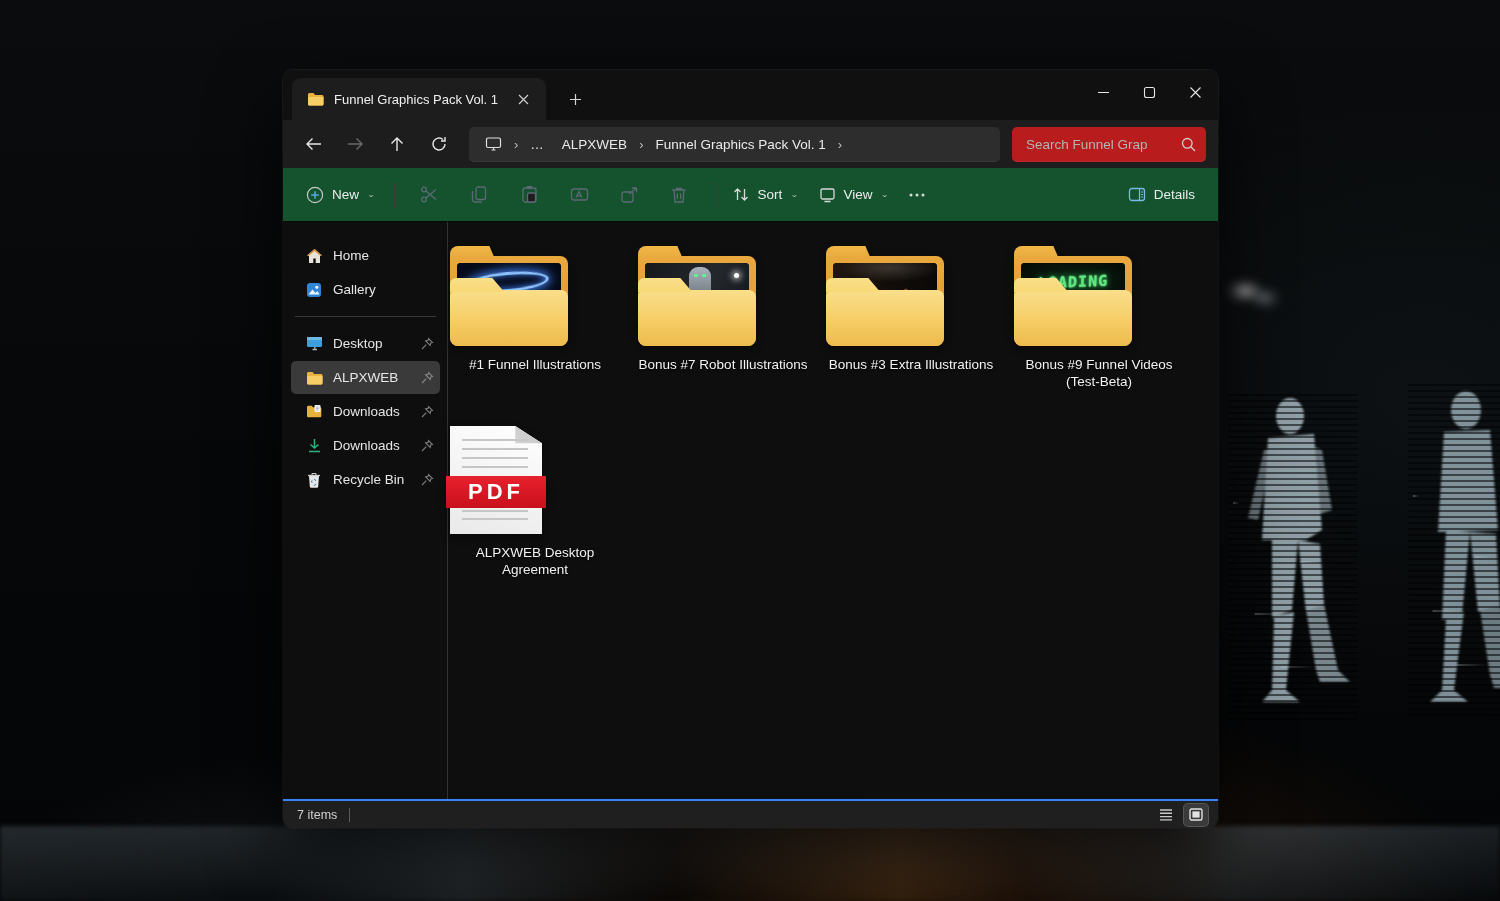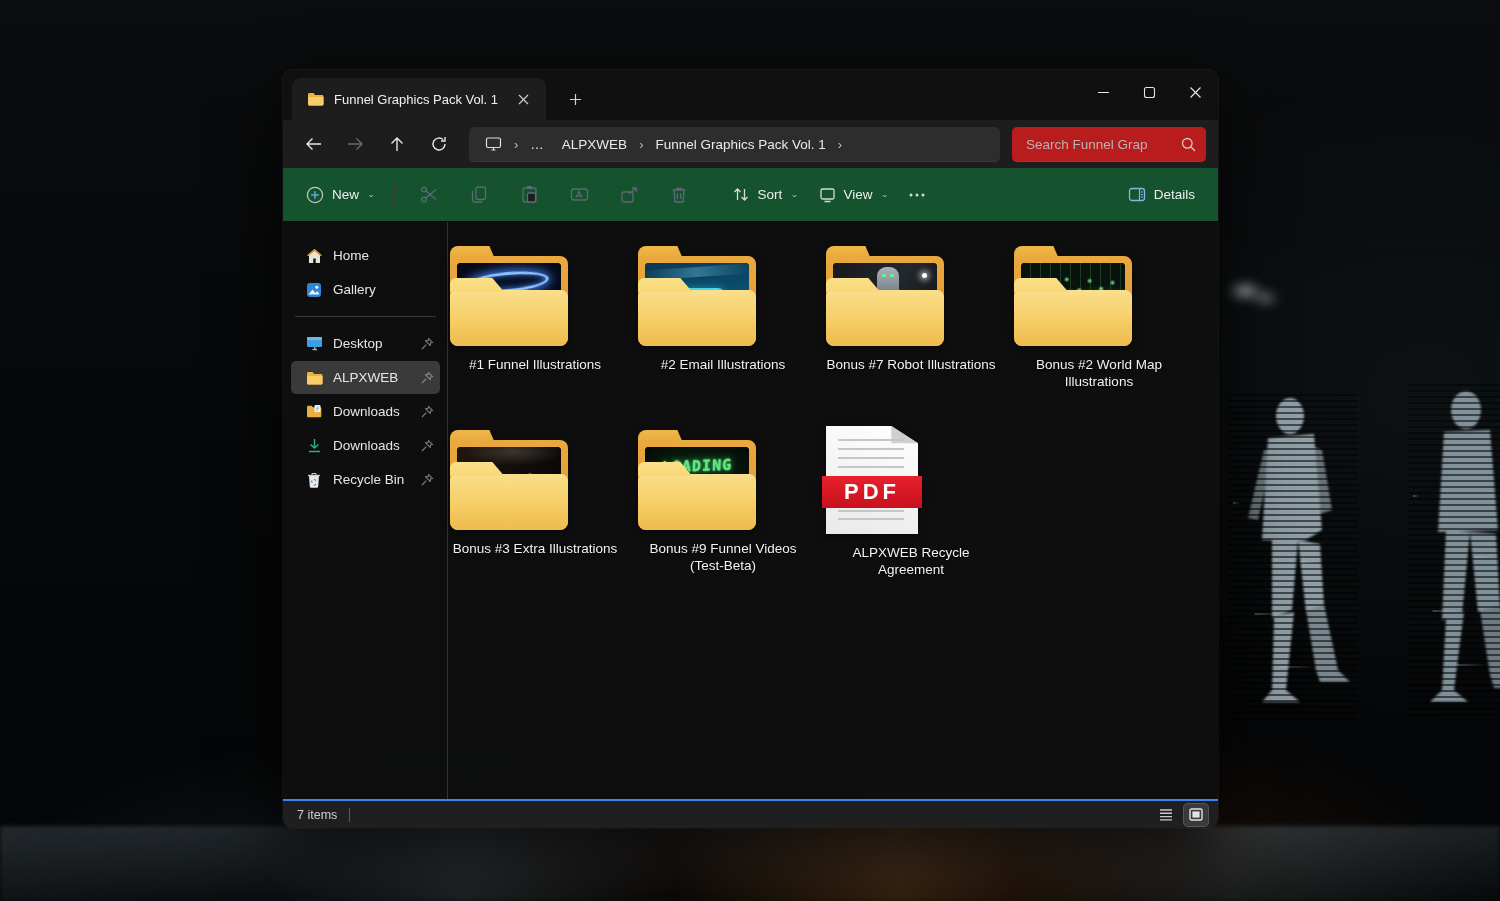--- a/index.html
+++ b/index.html
@@ -513,59 +513,37 @@
             <div class="f-thumb">
                 <div class="th th-funnel">
                   <div class="ring"></div>
                 </div>
               </div>
             <div class="f-front"></div>
           </div>
           <div class="label">#1 Funnel Illustrations</div>
         </div>
 
-        <div class="item">
-          <div class="folder">
-            <div class="f-tab"></div>
-              <div class="f-back"></div>
-            <div class="f-thumb">
-                <div class="th th-email"></div>
-              </div>
-            <div class="f-front"></div>
-          </div>
-          <div class="label">#2 Email Illustrations</div>
-        </div>
 
         <div class="item">
           <div class="folder">
             <div class="f-tab"></div>
               <div class="f-back"></div>
             <div class="f-thumb">
                 <div class="th th-robot">
                   <div class="laptop"></div>
                   <div class="bot"></div>
                   <div class="dot"></div>
                 </div>
               </div>
             <div class="f-front"></div>
           </div>
           <div class="label">Bonus #7 Robot Illustrations</div>
         </div>
 
-        <div class="item">
-          <div class="folder">
-            <div class="f-tab"></div>
-              <div class="f-back"></div>
-            <div class="f-thumb">
-                <div class="th th-map"></div>
-              </div>
-            <div class="f-front"></div>
-          </div>
-          <div class="label">Bonus #2 World Map Illustrations</div>
-        </div>
 
         <div class="item">
           <div class="folder">
             <div class="f-tab"></div>
               <div class="f-back"></div>
             <div class="f-thumb">
                 <div class="th th-extra"></div>
               </div>
             <div class="f-front"></div>
           </div>
@@ -589,21 +567,21 @@
         <div class="item">
           <div class="pdficon">
             <div class="pdf-page"></div>
             <div class="pdf-fold"></div>
             <div class="pdf-lines"></div>
             <div class="pdf-lines2"></div>
             <div class="pdf-band">
                 <span>PDF</span>
               </div>
           </div>
-          <div class="label">ALPXWEB Recycle Agreement</div>
+          <div class="label">ALPXWEB Desktop Agreement</div>
         </div>
 
       </div>
 
     </div>
   </div>
 
   <div class="statusbar">
     <span class="status-count">7 items</span>
     <span class="status-sep"></span>

